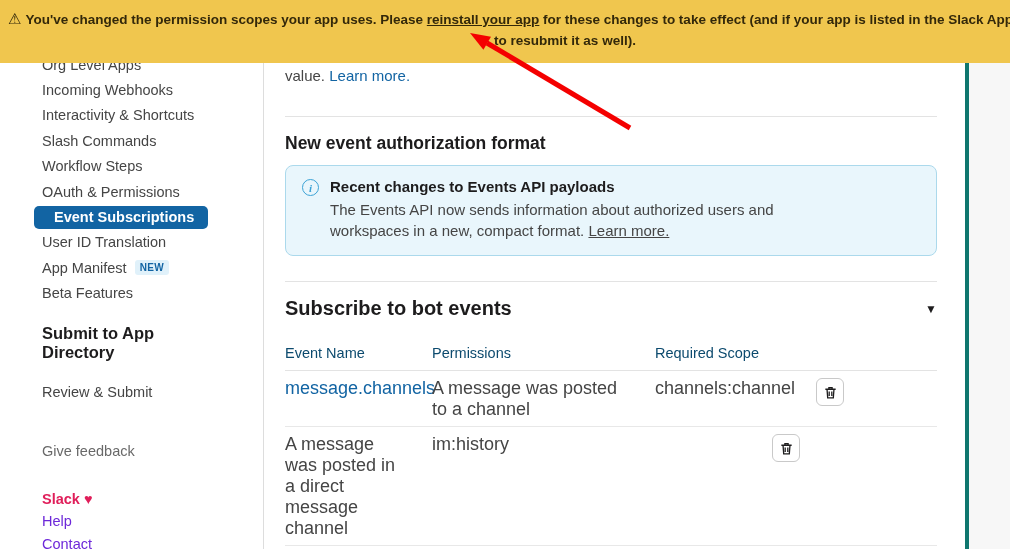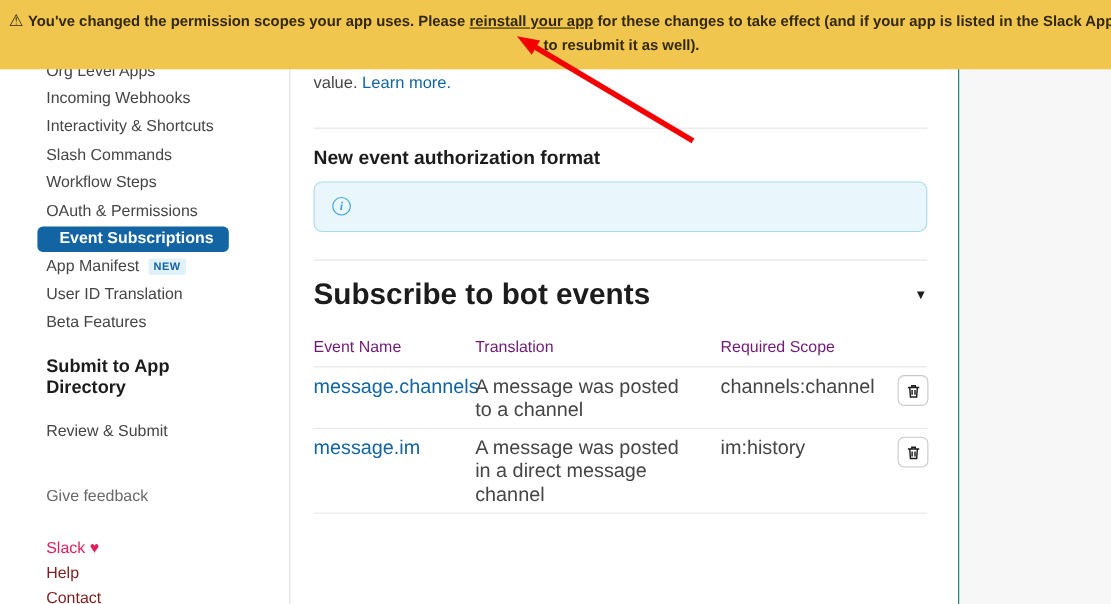--- a/index.html
+++ b/index.html
@@ -18,51 +18,51 @@
   .badge-new { margin-left:8px; background:#E0F1FA; color:#1264A3; font-size:10px;
                font-weight:700; padding:2px 5px; border-radius:3px; letter-spacing:.4px; }
   .side-heading { margin:18px 0 16px 42px; width:135px; font-size:16.5px; line-height:19px;
                   font-weight:700; color:#1D1C1D; }
   .side-link { display:block; margin:22px 0 0 42px; font-size:14.5px; color:#454545;
                text-decoration:none; cursor:pointer; }
   .feedback-link { display:block; margin:43px 0 0 42px; font-size:14.5px; color:#696969;
                    text-decoration:none; cursor:pointer; }
   .footer-links { list-style:none; margin:29px 0 0 42px; }
   .footer-links li { line-height:22.5px; font-size:14.5px; }
-  .footer-links a { color:#7f1d1d; text-decoration:none; cursor:pointer; }
-  .footer-links li.pink a { color:#E01E5A; }
+  .footer-links a { color:#6d28d9; text-decoration:none; cursor:pointer; }
+  .footer-links li.pink a { color:#E01E5A;font-weight:bold; }
 
   
-  .content-card { width:609px; flex-shrink:0; background:#fff;
-                  border-left:1px solid #DDDDDD; border-right:1px solid #0f766e;
+  .content-card { width:706px; flex-shrink:0; background:#fff;
+                  border-left:1px solid #DDDDDD; border-right:4px solid #0f766e;
                   padding:67px 28px 0 21px; }
   .intro { font-size:15px; color:#454545; }
   a.blue-link { color:#1264A3; text-decoration:none; cursor:pointer; }
   .hr { height:1px; background:#E3E3E3; }
   .hr1 { margin-top:32px; }
   .h2-small { margin-top:16px; font-size:17.5px; font-weight:700; color:#1D1C1D; }
 
   .info-box { margin-top:11px; background:#E9F6FC; border:1px solid #ABD9EC; border-radius:8px;
               padding:12px 16px 14px; display:flex; gap:11px; }
   .info-icon { flex-shrink:0; width:17px; height:17px; margin-top:1px; border:1.5px solid #3CA3D6;
                border-radius:50%; color:#3CA3D6; font:italic 700 11px "Liberation Serif",serif;
                display:flex; align-items:center; justify-content:center; }
   .info-title { font-size:15px; font-weight:700; color:#1D1C1D; }
   .info-body { margin-top:4px; font-size:15px; line-height:21px; color:#454545; max-width:525px; }
   a.dark-link { color:#454545; text-decoration:underline; cursor:pointer; }
 
   .hr2 { margin-top:25px; }
   .h2-row { margin-top:15px; display:flex; justify-content:space-between; align-items:center; }
-  .h2-big { font-size:27px; font-weight:700; color:#1D1C1D; }
+  .h2-big { font-size:20px; font-weight:700; color:#1D1C1D; }
   .caret { font-size:12px; color:#1D1C1D; cursor:pointer; }
   .section-desc { margin-top:10px; font-size:15px; line-height:19.5px; color:#454545; max-width:556px; }
 
   .etable { margin-top:19px; }
   .thead, .trow { display:grid; grid-template-columns:147px 223px 145px 44px; align-items:start; }
-  .thead { padding:6px 0 9px; font-size:14.5px; color:#701a75; border-bottom:1px solid #E3E3E3; }
+  .thead { padding:6px 0 9px; font-size:14.5px; color:#0c4a6e; border-bottom:1px solid #E3E3E3; }
   .trow { padding:7px 0 6px; border-bottom:1px solid #E8E8E8; font-size:18px; line-height:21px; color:#454545; }
   .trow .desc { padding-right:30px; }
   .trash-btn { width:28px; height:28px; border:1px solid #C9C9C9; border-radius:6px; background:#fff;
                display:flex; align-items:center; justify-content:center; cursor:pointer; justify-self:end; }
 
   
   .banner { position:absolute; top:0; left:0; width:1130px; height:63px; background:#F0C64E;
             z-index:10; color:#33280A; font-weight:700; font-size:13.5px; }
   .banner-line1 { white-space:nowrap; padding:10px 0 0 8px; }
   .banner-line2 { text-align:center; padding-top:5px; }
@@ -93,25 +93,25 @@
       <li>
           <span class="label">Workflow Steps</span>
         </li>
       <li>
           <span class="label">OAuth &amp; Permissions</span>
         </li>
       <li>
           <span class="pill">Event Subscriptions</span>
         </li>
       <li>
+          <span class="label">User ID Translation</span>
+        </li>
+      <li>
           <span class="label">App Manifest</span>
           <span class="badge-new">NEW</span>
-        </li>
-      <li>
-          <span class="label">User ID Translation</span>
         </li>
       <li>
           <span class="label">Beta Features</span>
         </li>
     </ul>
 
     <div class="side-heading">Submit to App Directory</div>
     <a class="side-link">Review &amp; Submit</a>
     <a class="feedback-link">Give feedback</a>
 
@@ -125,51 +125,54 @@
 
   <main class="content-card">
     <p class="intro"><span>value. </span><a class="blue-link">Learn more.</a></p>
 
     <div class="hr hr1"></div>
 
     <h2 class="h2-small">New event authorization format</h2>
 
     <div class="info-box">
       <span class="info-icon">i</span>
+      <div>
+        <div class="info-title">Recent changes to Events API payloads</div>
+        <div class="info-body"><span>The Events API now sends information about authorized users and workspaces in a new, compact format. </span><a class="dark-link">Learn more.</a></div>
+      </div>
     </div>
 
     <div class="hr hr2"></div>
 
     <div class="h2-row">
       <h2 class="h2-big">Subscribe to bot events</h2>
       <span class="caret">▼</span>
     </div>
 
 
     <div class="etable">
       <div class="thead">
         <span>Event Name</span>
-        <span>Translation</span>
+        <span>Permissions</span>
         <span>Required Scope</span>
         <span></span>
       </div>
 
       <div class="trow">
         <span class="name"><a class="blue-link">message.channels</a></span>
         <span class="desc">A message was posted to a channel</span>
         <span>channels:channel</span>
         <button class="trash-btn">
           <svg width="15" height="15" viewBox="0 0 16 16">
               <path d="M2.5 4.5h11M6.3 4.5V2.8h3.4v1.7M4.3 4.5l.7 9.2h6l.7-9.2M6.6 7v4.7M9.4 7v4.7" stroke="#1d1c1d" stroke-width="1.4" fill="none"></path>
             </svg>
         </button>
       </div>
 
       <div class="trow">
-        <span class="name"><a class="blue-link">message.im</a></span>
         <span class="desc">A message was posted in a direct message channel</span>
         <span>im:history</span>
         <button class="trash-btn">
           <svg width="15" height="15" viewBox="0 0 16 16">
               <path d="M2.5 4.5h11M6.3 4.5V2.8h3.4v1.7M4.3 4.5l.7 9.2h6l.7-9.2M6.6 7v4.7M9.4 7v4.7" stroke="#1d1c1d" stroke-width="1.4" fill="none"></path>
             </svg>
         </button>
       </div>
 
     </div>

